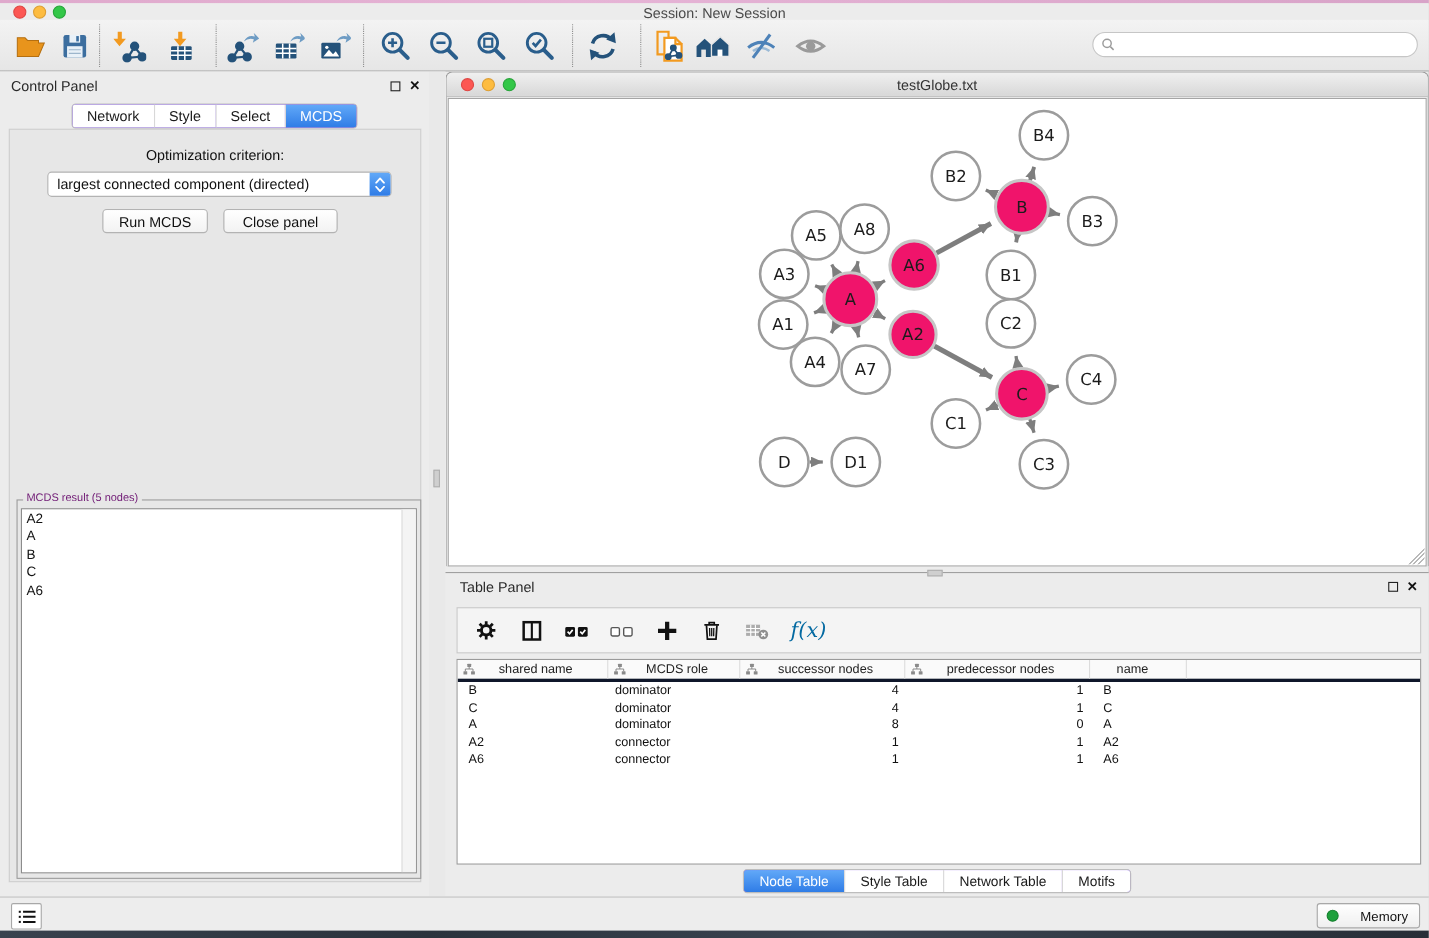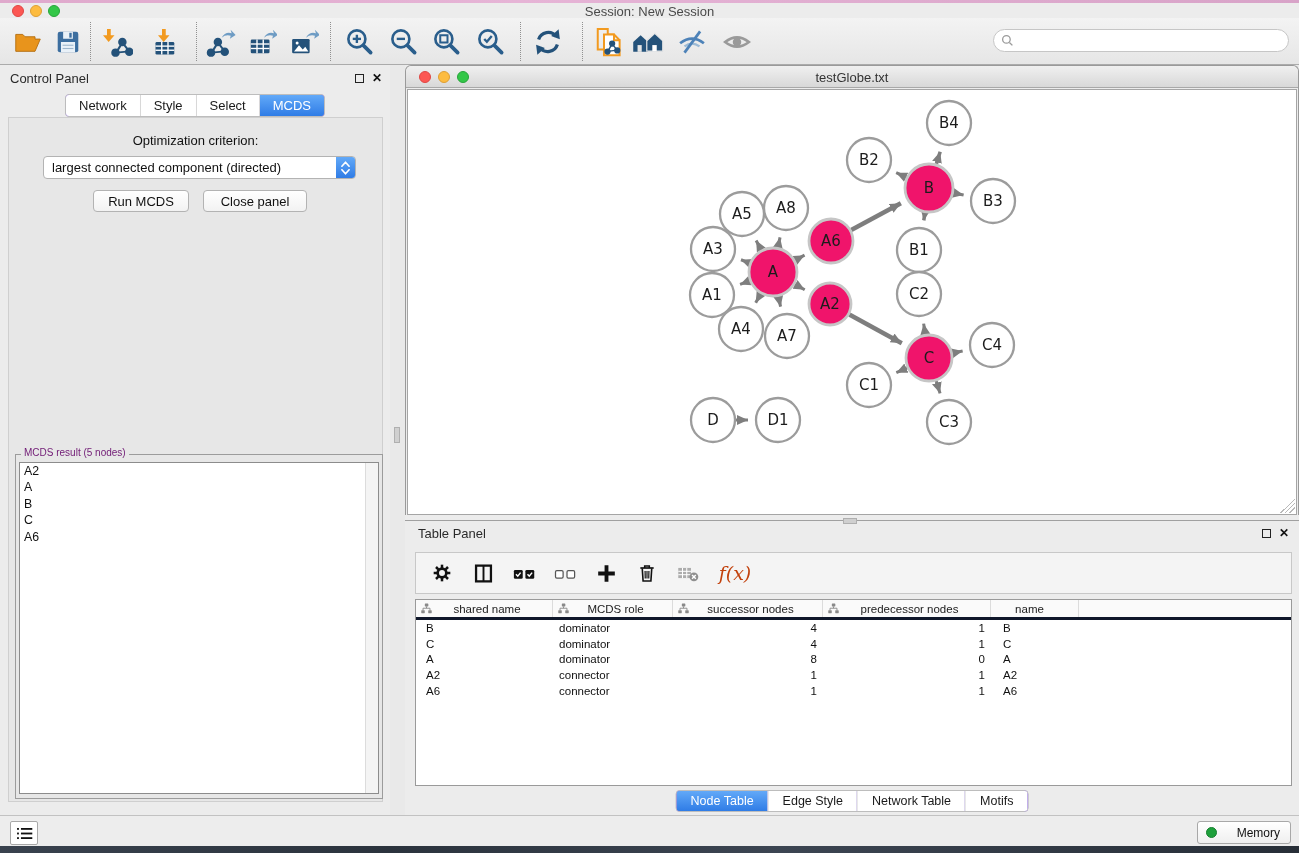--- a/index.html
+++ b/index.html
@@ -87,21 +87,21 @@
       linear-gradient(135deg, transparent 0 50%, #b9b9b9 50% 56%, transparent 56% 64%, #b9b9b9 64% 70%, transparent 70% 78%, #b9b9b9 78% 84%, transparent 84%); }
   
   .table-panel { position:absolute; left:405px; top:520px; width:894px; height:295px; background:#ECECEC;
     border-top:1px solid #A0A0A0; }
   .tp-header { position:absolute; left:13px; top:5px; }
   .tp-icons { right:10px; top:7px; }
   .tp-toolbar { position:absolute; left:10px; top:31px; width:877px; height:42px;
     background:#F4F4F4; border:1px solid #C8C8C8; display:flex; align-items:center; gap:17px;
     padding-left:14px; }
   .tp-tool { display:inline-flex; align-items:center; justify-content:center; width:24px; height:24px; }
-  .fx-label { font-family:"DejaVu Serif", serif; font-style:italic; font-size:19px; color:#c2410c; }
+  .fx-label { font-family:"DejaVu Serif", serif; font-style:italic; font-size:19px; color:#0369a1; }
   .data-table { position:absolute; left:10px; top:78px; width:877px; height:187px; background:#fff;
     border:1px solid #9A9A9A; overflow:hidden; }
   .dt-header { display:flex; height:20px; background:#FAFAFA; border-bottom:3px solid #0f172a;
     align-items:stretch; }
   .dt-hcell { display:flex; align-items:center; border-right:1px solid #DCDCDC; font-size:11.5px;
     color:#222; }
   .dt-hcell .hlabel { flex:1; text-align:center; padding-right:10px; white-space:nowrap; }
   .dt-hcell svg { margin-left:5px; }
   .dt-row { display:flex; height:15.8px; align-items:center; }
   .dt-cell { font-size:11.5px; color:#111; white-space:nowrap; overflow:hidden; }
@@ -577,21 +577,21 @@
             <div class="dt-cell" style="width: 137px; padding-left: 10px;">A6</div>
             <div class="dt-cell" style="width: 120px; padding-left: 6px;">connector</div>
             <div class="dt-cell" style="width: 150px; text-align: right; padding-right: 6px;">1</div>
             <div class="dt-cell" style="width: 168px; text-align: right; padding-right: 6px;">1</div>
             <div class="dt-cell" style="width: 88px; padding-left: 12px;">A6</div>
           </div>
         </div>
     </div>
     <div class="seg-group tp-tabs" id="tp-tabs">
         <span class="seg seg-active">Node Table</span>
-        <span class="seg">Edge Style</span>
+        <span class="seg">Style Table</span>
         <span class="seg">Network Table</span>
         <span class="seg">Motifs</span>
       </div>
   </div>
 
   <div class="status-bar">
     <span class="list-btn">
       <svg width="17" height="15" viewBox="0 0 24 20">
           <g stroke="#111" stroke-width="2.6">
             <line x1="7" y1="3.5" x2="23" y2="3.5"></line>

